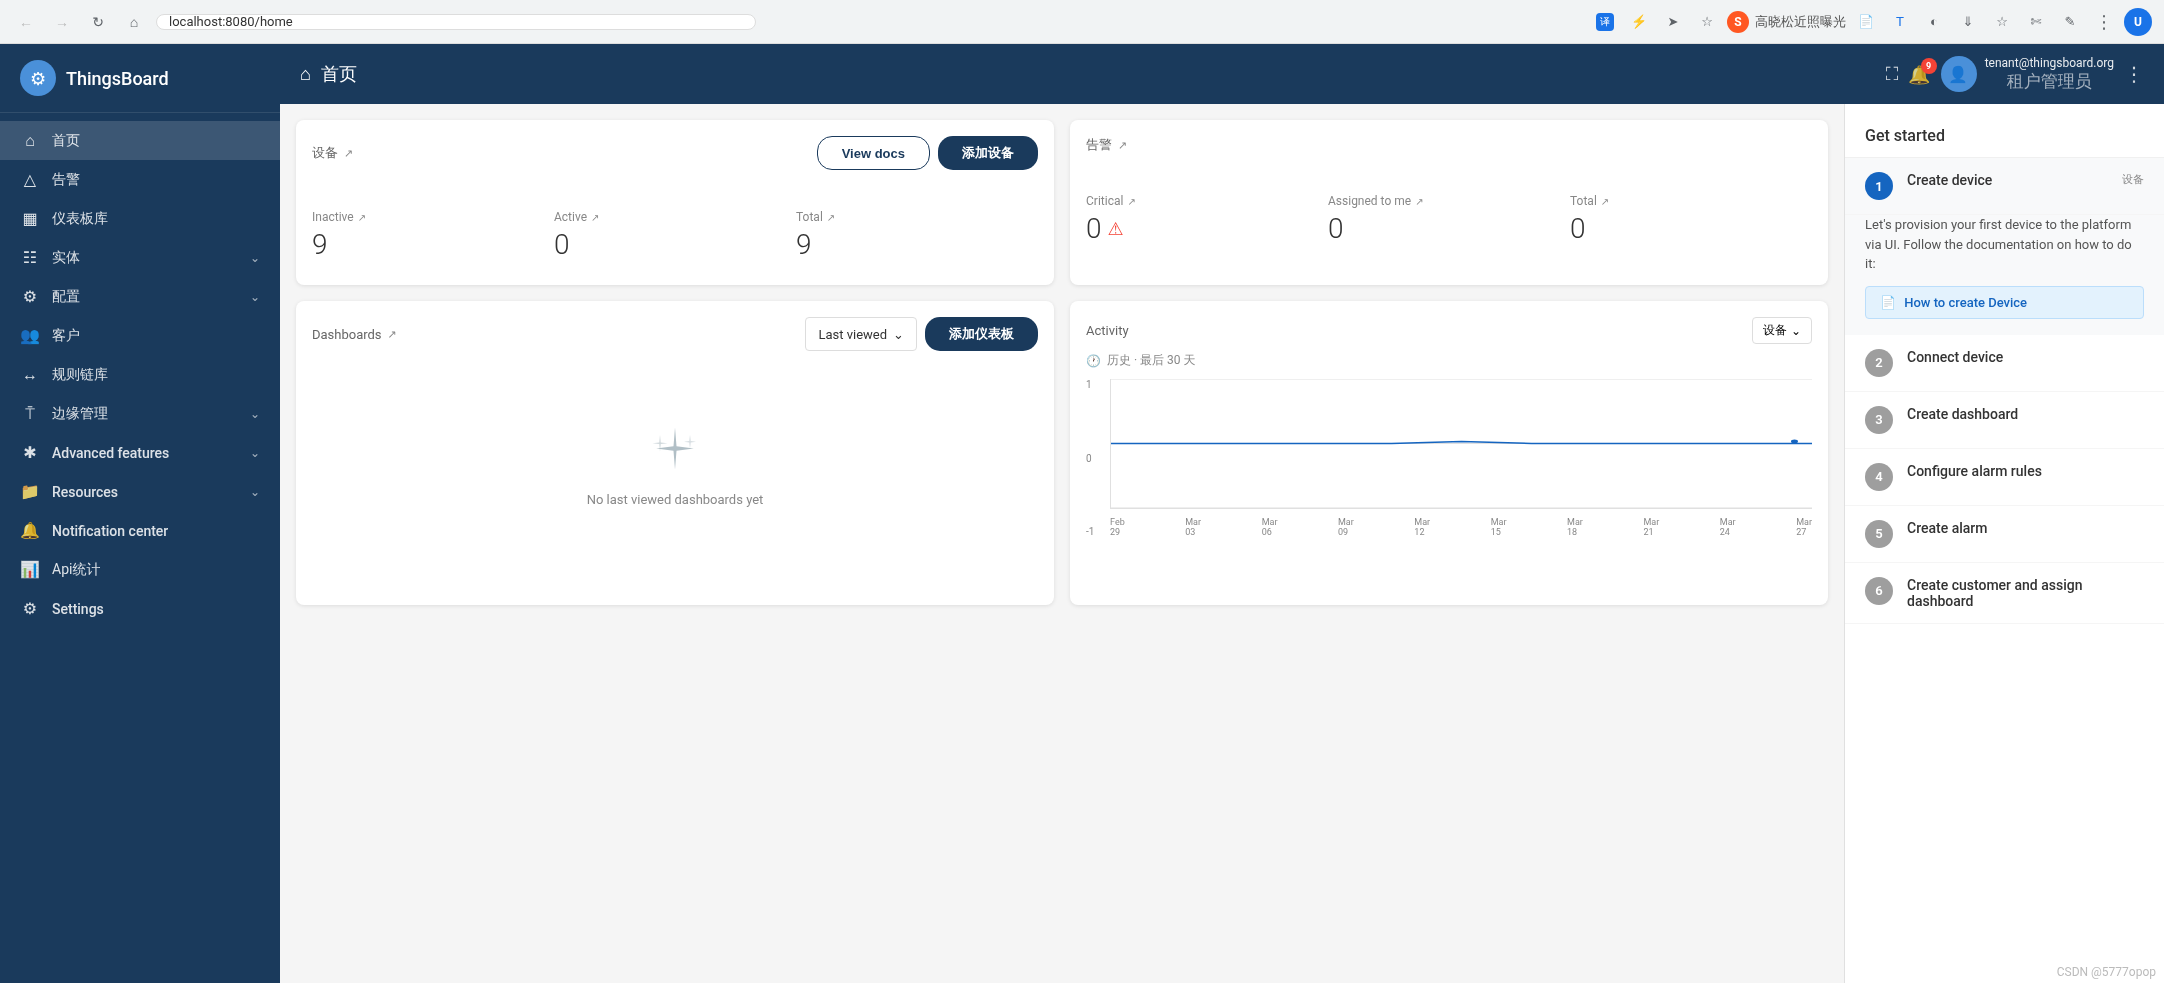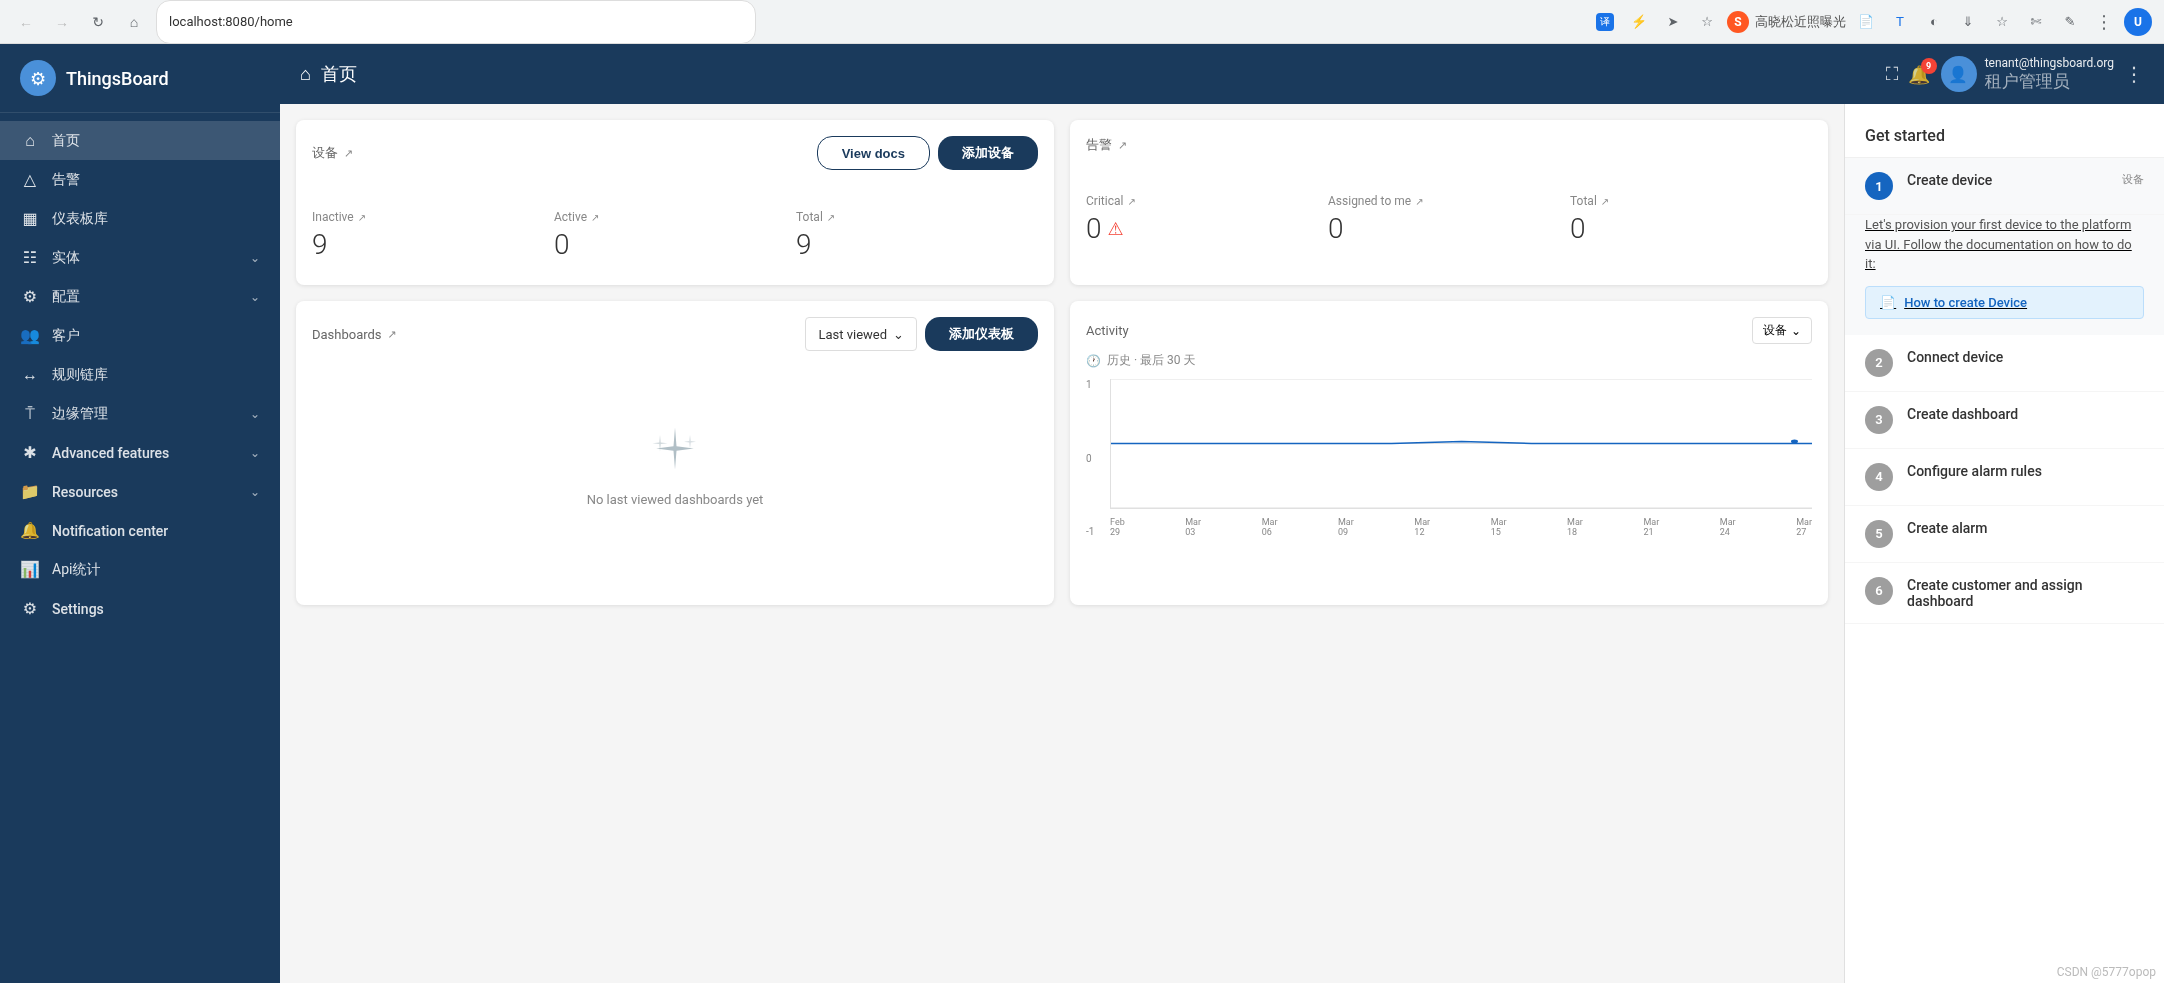--- a/index.html
+++ b/index.html
@@ -16,21 +16,21 @@
       border-bottom: 1px solid #ddd;
     }
     .browser-nav-btn {
       width: 28px; height: 28px;
       display: flex; align-items: center; justify-content: center;
       border-radius: 50%; cursor: pointer; color: #5f6368; font-size: 14px;
       border: none; background: none;
     }
     .browser-nav-btn.disabled { color: #bbb; cursor: default; }
     .address-bar {
-      flex: 1; max-width: 600px; height: 44px;
+      flex: 1; max-width: 600px; height: 16px;
       background: white; border-radius: 14px;
       border: 1px solid #ddd;
       display: flex; align-items: center; padding: 0 12px;
       font-size: 13px; color: #333;
     }
     .browser-actions {
       display: flex; align-items: center; gap: 6px; margin-left: auto;
     }
     .browser-action-btn {
       width: 28px; height: 28px;
@@ -133,21 +133,21 @@
     }
     .header-user {
       display: flex; align-items: center; gap: 8px; cursor: pointer;
     }
     .user-avatar {
       width: 36px; height: 36px;
       background: #4a90d9; border-radius: 50%;
       display: flex; align-items: center; justify-content: center;
       font-size: 16px; color: white;
     }
-    .user-info { text-align: left; }
+    .user-info { text-align: center; }
     .user-email { font-size: 12px; color: rgba(255,255,255,0.9); }
     .user-role { font-size: 17px; color: rgba(255,255,255,0.6); }
     .header-menu-btn { color: rgba(255,255,255,0.8); font-size: 20px; cursor: pointer; }
 
     
     .main-content {
       flex: 1;
       display: flex;
       flex-direction: column;
       overflow: hidden;
@@ -308,21 +308,20 @@
     }
     .gs-number.blue { background: #1565c0; color: white; }
     .gs-number.gray { background: #9e9e9e; color: white; }
     .gs-content { flex: 1; }
     .gs-title { font-size: 14px; color: #333; font-weight: 500; }
     .gs-device-label { font-size: 11px; color: #888; }
 
     .gs-expanded {
       padding: 0 20px 16px 20px;
       background: #f8f9fa;
-      text-decoration: underline;
     }
     .gs-description {
       font-size: 13px; color: #555; line-height: 1.5;
       margin-bottom: 12px;
     }
     .gs-doc-btn {
       display: flex; align-items: center; gap: 8px;
       background: #e3f2fd; color: #1565c0;
       border: 1px solid #bbdefb; border-radius: 4px;
       padding: 8px 14px; font-size: 13px; cursor: pointer;

